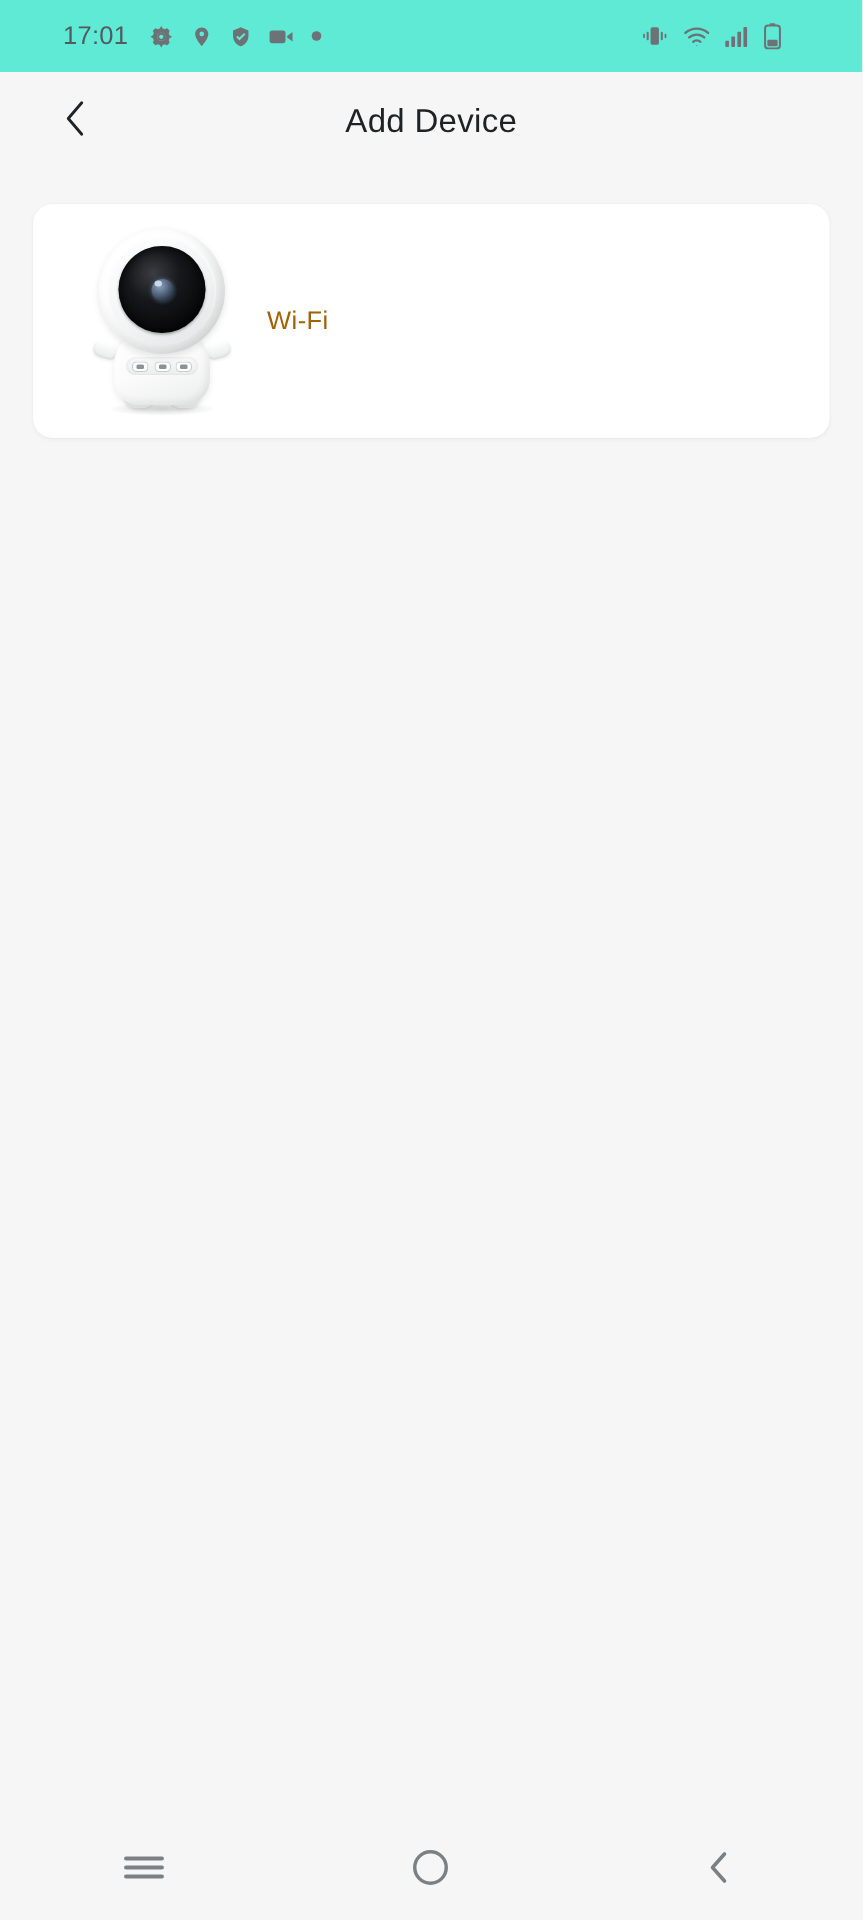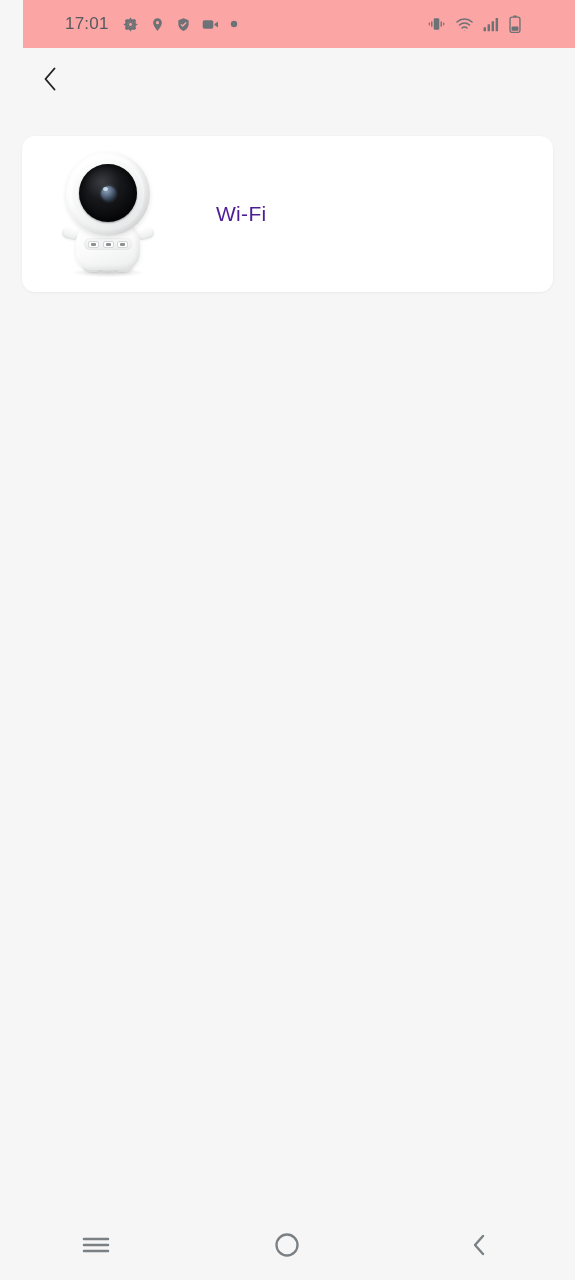--- a/index.html
+++ b/index.html
@@ -16,22 +16,21 @@
     position: relative;
   }
 
   
   .status-bar {
     height: 48px;
     display: flex;
     align-items: center;
     justify-content: space-between;
     padding: 0 24px 0 42px;
-    background: #fca5a5;
-    margin-left: 23px;
+    background: #5eead4;
   }
   .status-left {
     display: flex;
     align-items: center;
     gap: 11px;
   }
   .status-time {
     font-size: 17px;
     color: #555a5e;
     letter-spacing: 0.2px;
@@ -96,23 +95,23 @@
   }
 
   .device-art {
     width: 112px;
     height: 132px;
     position: relative;
     flex: 0 0 auto;
   }
 
   .device-label {
-    font-size: 21px;
-    color: #4c1d95;
-    margin-left: 52px;
+    font-size: 17px;
+    color: #a16207;
+    margin-left: 14px;
     letter-spacing: 0.3px;
   }
 
   
   .robot {
     position: absolute;
     inset: 0;
   }
   .robot-head-outer {
     position: absolute;
@@ -427,20 +426,21 @@
 </div>
 
 <div class="app-header">
   <div class="back-btn">
     <span>
       <svg width="22" height="30" viewBox="0 0 22 30" fill="none" stroke="#202325" stroke-width="1.9" stroke-linecap="round" stroke-linejoin="round">
         <path d="M15.5 4.5 6.5 15l9 10.5"></path>
       </svg>
     </span>
   </div>
+  <div class="page-title">Add Device</div>
 </div>
 
 <div class="content">
 
   <div class="device-card">
     <div class="device-art">
       <div class="robot">
         <div class="robot-arm left"></div>
         <div class="robot-arm right"></div>
         <div class="robot-shadow"></div>

